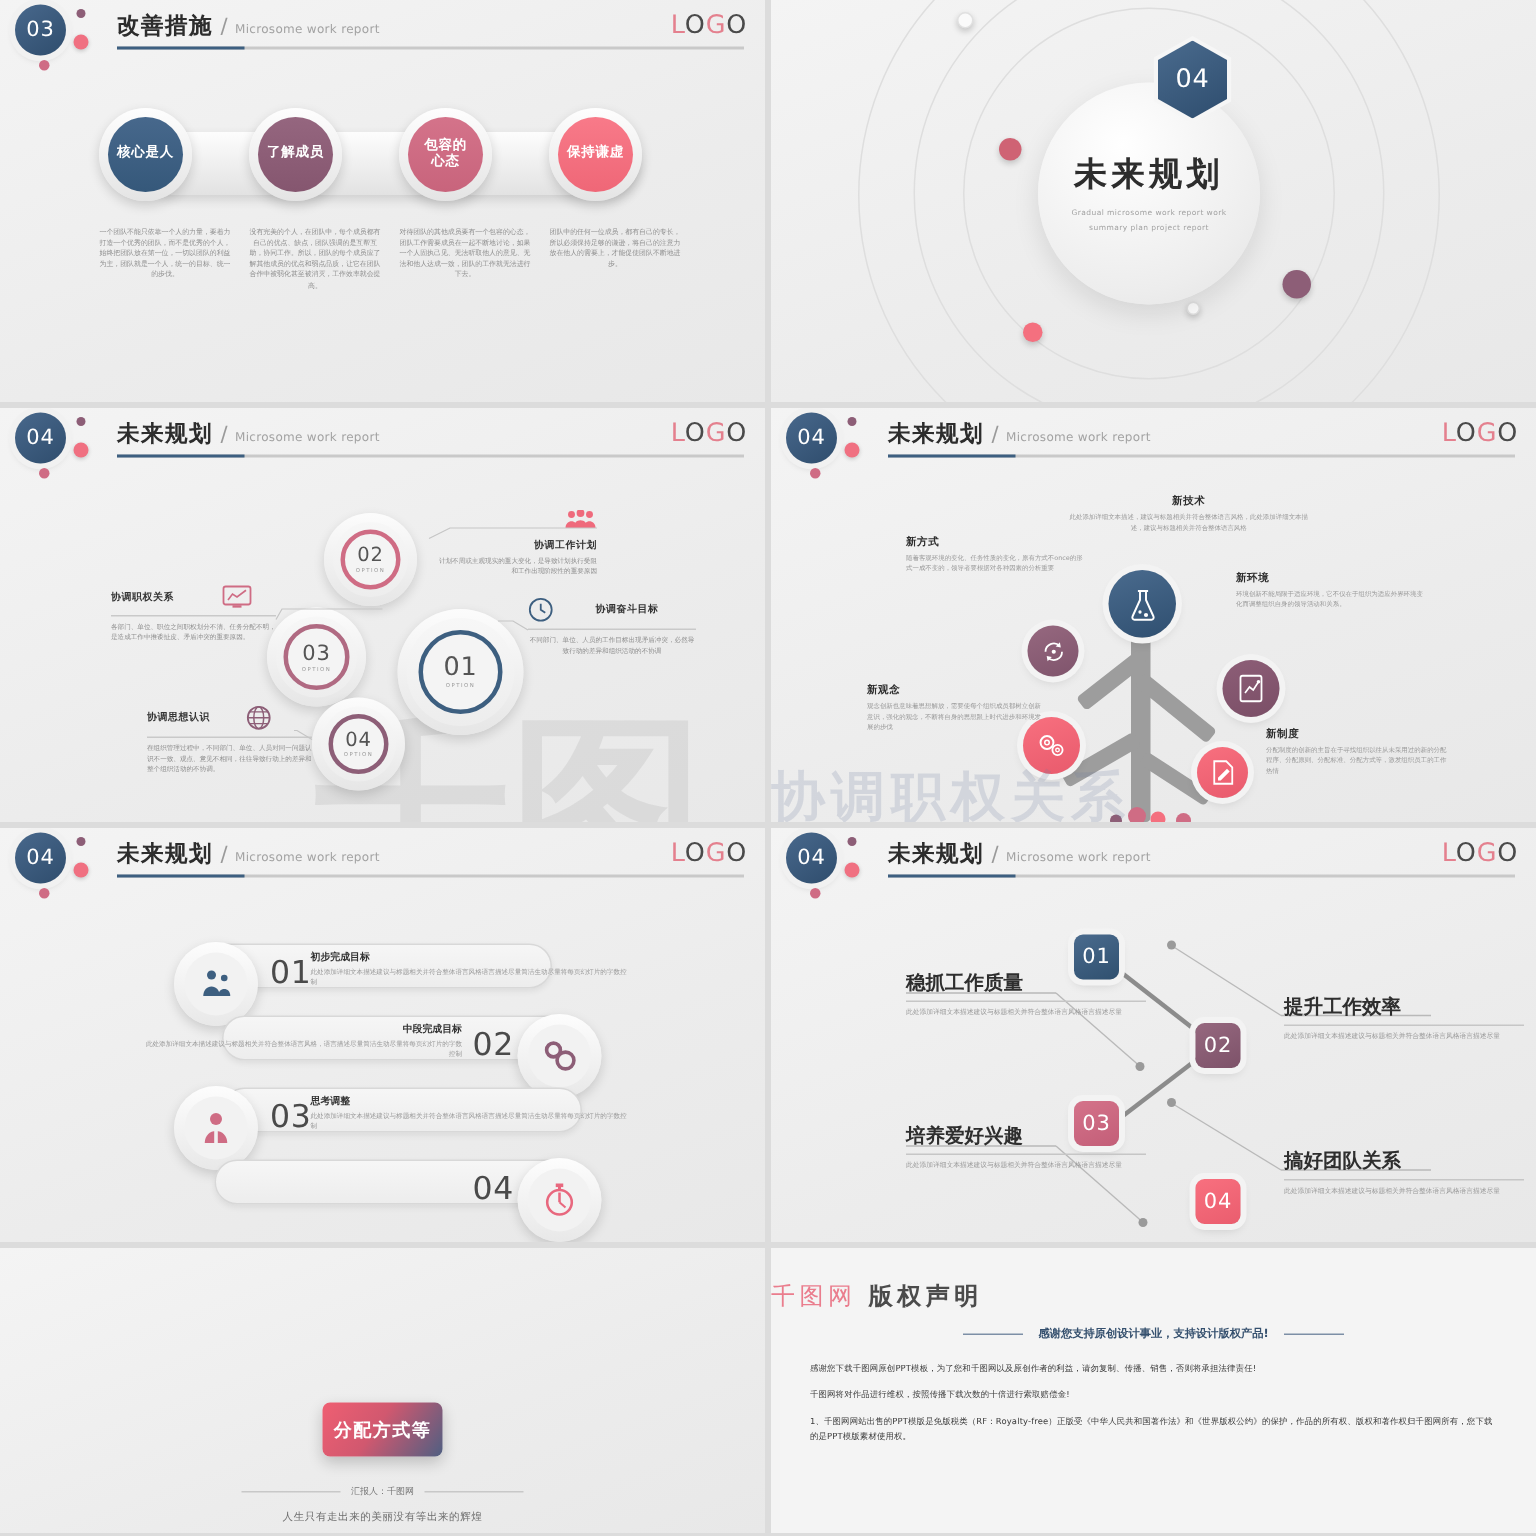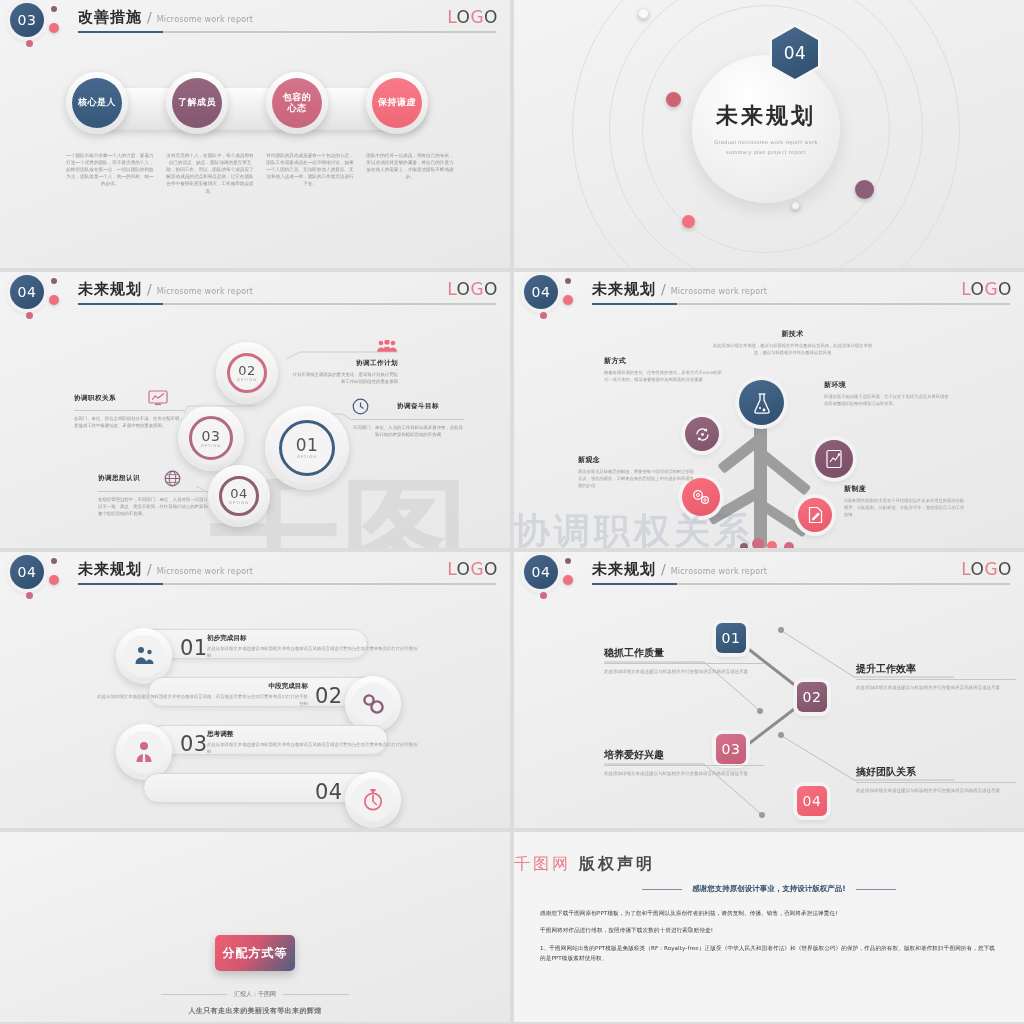--- a/index.html
+++ b/index.html
@@ -93,36 +93,36 @@
   .rnum{ position:absolute; font-size:21px; color:#4a4a4a; letter-spacing:.5px;}
   .rtxt{ position:absolute; width:215px;}
   .rtxt h4{ font-size:6.6px; font-weight:bold; color:#333; margin-bottom:2px;}
   .rtxt p{ font-size:4.4px; line-height:1.6; color:#9a9a9a;}
 
   
   .sq{ position:absolute; width:30px;height:30px;border-radius:6px; color:#fff;
     font-size:14px; display:flex;align-items:center;justify-content:center;
     box-shadow:0 0 0 4px #f3f3f3, 0 3px 7px rgba(0,0,0,.18); letter-spacing:.5px;}
   .bl { position:absolute; width:160px;}
-  .bl .hd{ font-size:10px;font-weight:bold;color:#2e2e2e; padding-bottom:3px;}
+  .bl .hd{ font-size:13px;font-weight:bold;color:#2e2e2e; padding-bottom:3px;}
   .bl .ln{ height:1px; background:#c6c6c6; margin-bottom:4px;}
   .bl p{ font-size:4.5px; line-height:1.75; color:#9a9a9a;}
   .bl.r{ text-align:left;} .bl.l{ text-align:left;}
 
   
   .thanks-btn{ position:absolute; left:50%; transform:translateX(-50%); top:103px;
     width:80px;height:36px;border-radius:5px;
     background:linear-gradient(125deg,#ef5f72 0%,#d1586f 45%,#4f5f82 100%);
     color:#fff; font-size:12px; font-weight:bold; letter-spacing:1px;
     display:flex;align-items:center;justify-content:center; box-shadow:0 4px 10px rgba(0,0,0,.2);}
   .reporter{ position:absolute; left:50%; transform:translateX(-50%); top:158px;
     display:flex; align-items:center; gap:7px; font-size:6px; color:#777; white-space:nowrap;}
   .reporter i{ display:block; width:66px;height:1px;background:#c8c8c8;}
   .motto{ position:absolute; left:50%; transform:translateX(-50%); top:174px; font-size:7px; color:#6e6e6e;
-    letter-spacing:.4px; white-space:nowrap;font-weight:bold;}
+    letter-spacing:.4px; white-space:nowrap;}
 
   
   .cp-title{ position:absolute; top:22px; width:100%; font-size:16px; letter-spacing:3px;}
   .cp-title .a{ color:#ea7d8d; } .cp-title .b{ color:#4b4b4b; font-weight:bold;}
   .cp-sub{ position:absolute; top:52px; width:100%; display:flex; align-items:center; justify-content:center; gap:10px;}
   .cp-sub i{ display:block;width:40px;height:1px;background:#7d8fa6;}
   .cp-sub span{ font-size:7.5px; font-weight:bold; color:#35506e;}
   .cp-body{ position:absolute; top:76px; left:26px; right:26px; }
   .cp-body p{ font-size:5.6px; line-height:1.85; color:#3b3b3b; margin-bottom:7px; letter-spacing:.1px;}
 

